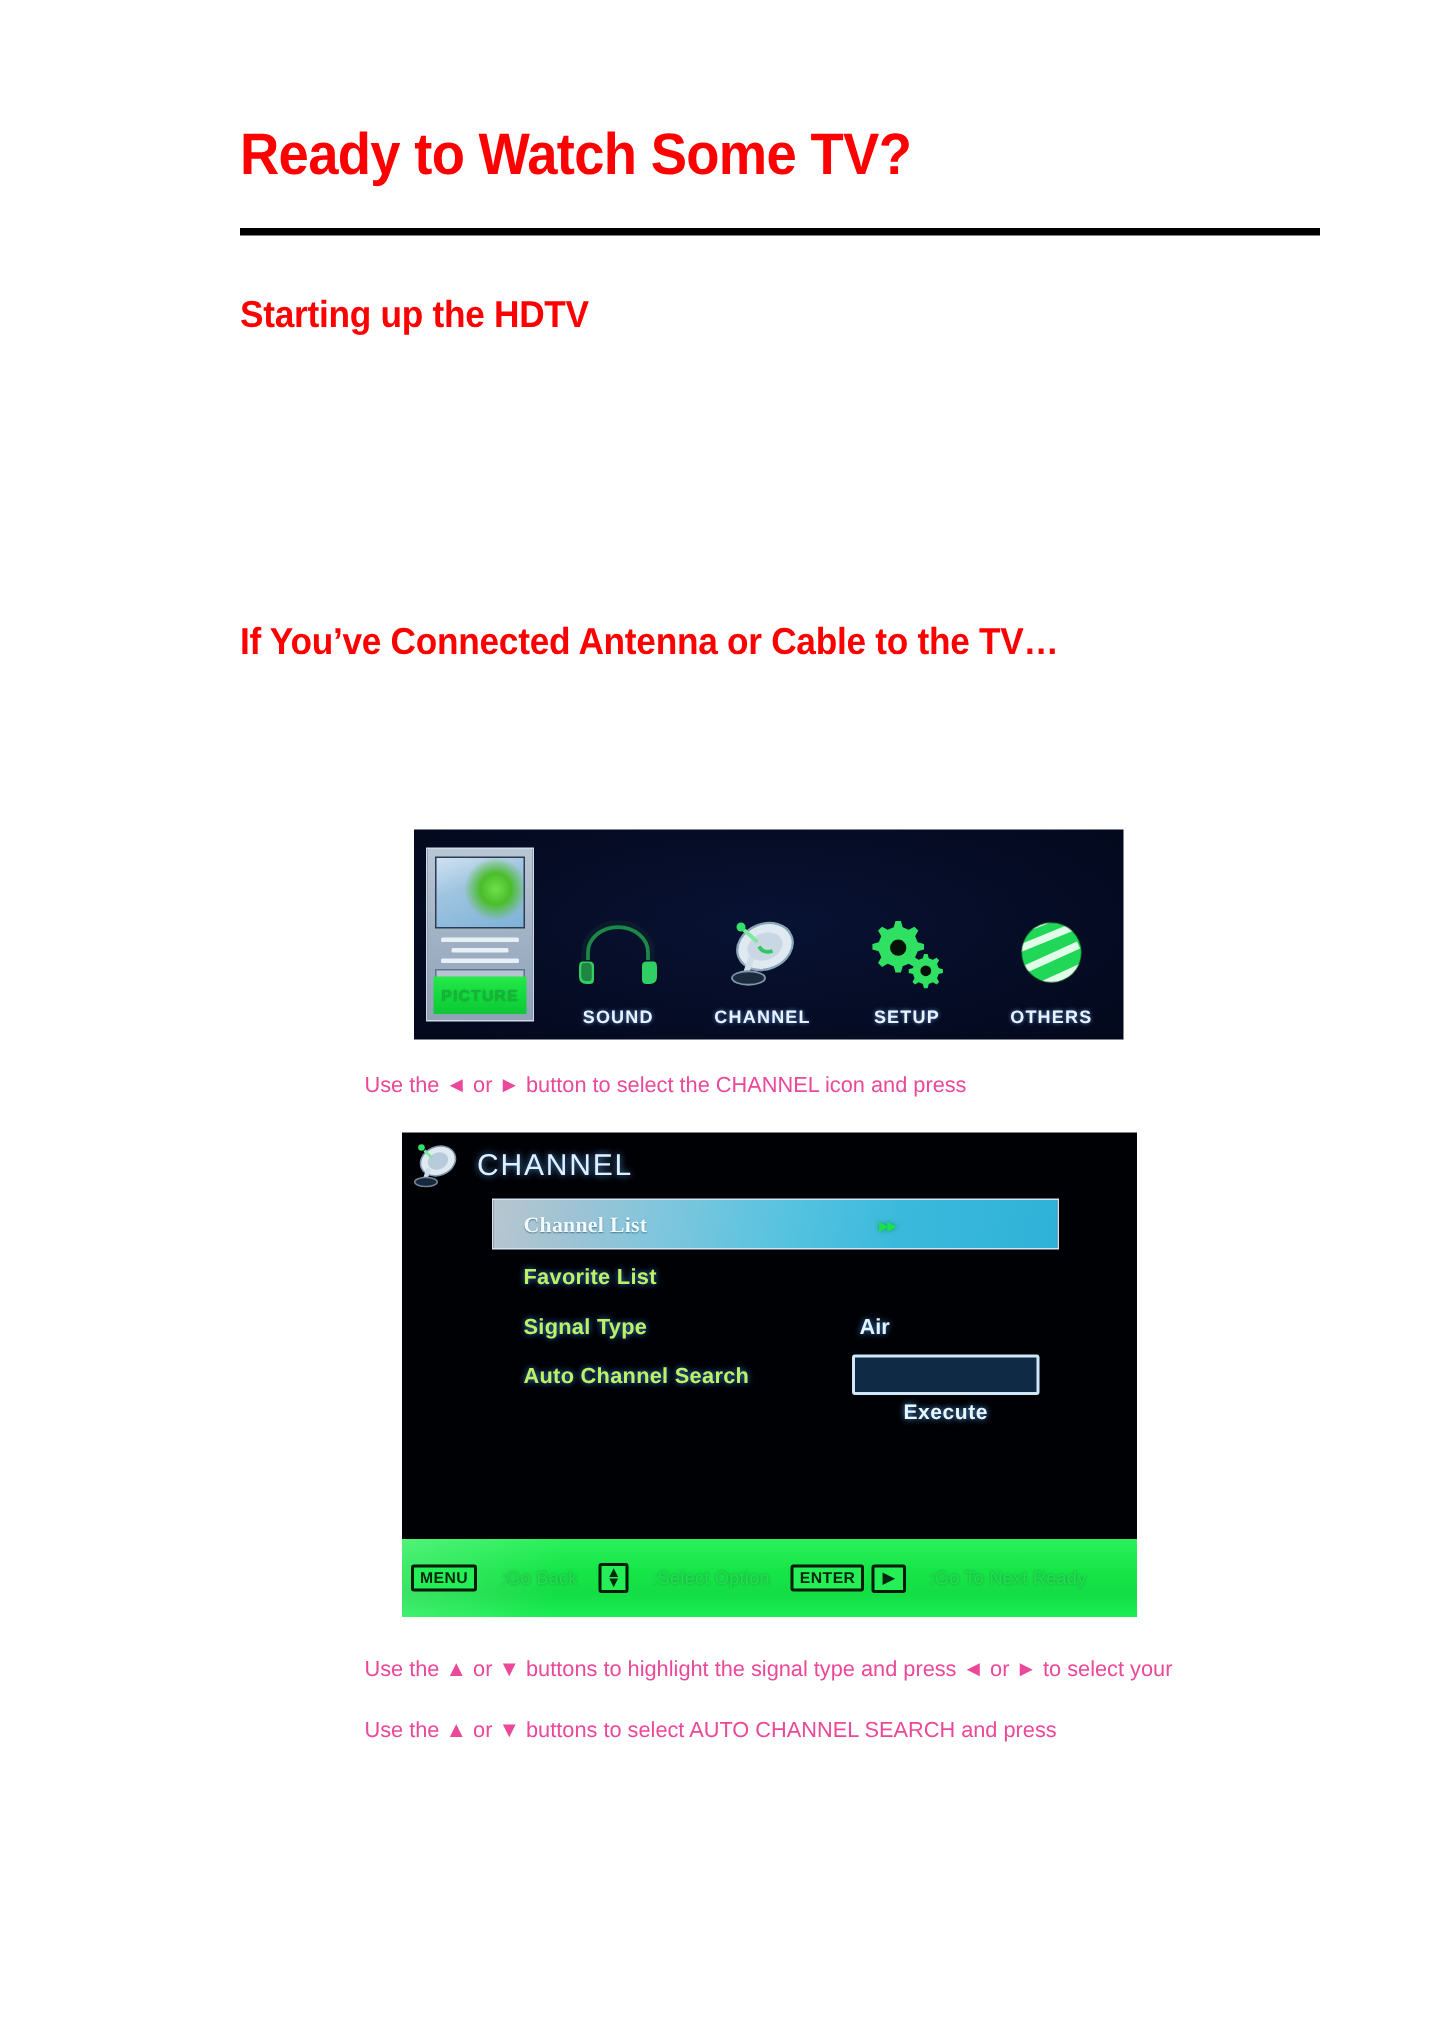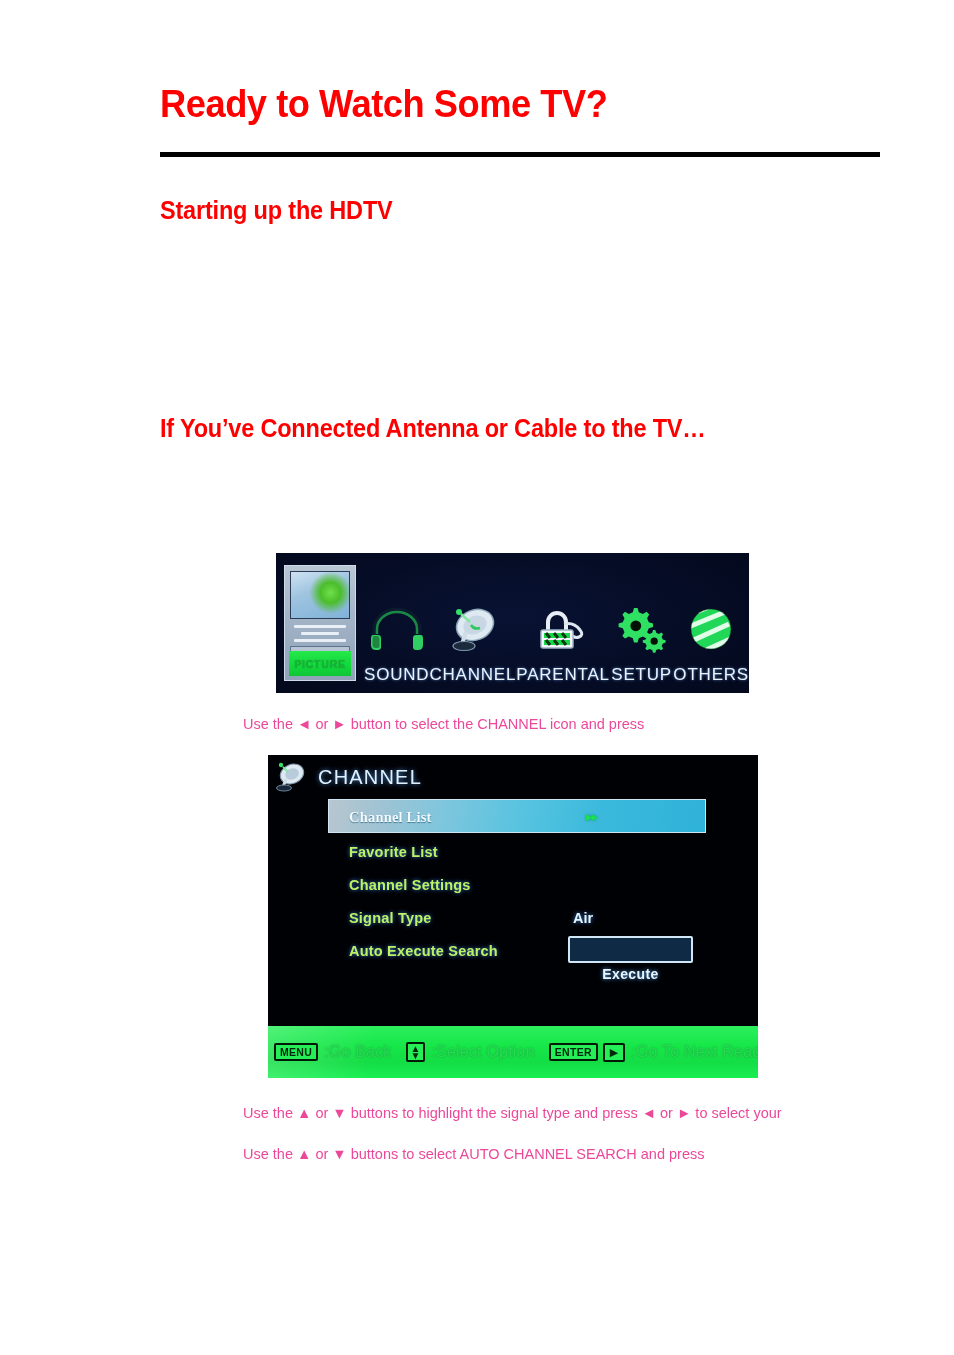--- a/index.html
+++ b/index.html
@@ -92,22 +92,22 @@
   }
   .mi .glyph {
     height: 62px;
     width: 62px;
     margin-bottom: 5px;
     display: flex;
     align-items: center;
     justify-content: center;
   }
   .mi .mlabel {
-    font-size: 17px;
-    font-weight: normal;
+    font-size: 12px;
+    font-weight: bold;
     letter-spacing: 0.8px;
     color: #e9f2ff;
     text-shadow: 0 0 3px rgba(120,180,255,.7);
   }
 
   
   .mi-picture {
     flex: 0 0 88px;
     padding-bottom: 0;
     justify-content: flex-start;
@@ -340,23 +340,23 @@
   .key-right {
     border: 2px solid #001a05;
     background: #25ef57;
     border-radius: 2px;
     color: #00270a;
     font-size: 11px;
     line-height: 1;
     padding: 2px 5px;
   }
   .fhint {
-    margin-left: 6px;
+    margin-left: 16px;
     margin-right: 14px;
-    font-size: 16px;
+    font-size: 12px;
     color: #2bd757;
     text-shadow: 0 0 2px rgba(0,90,25,.45);
     letter-spacing: .2px;
   }
 </style>
 </head>
 <body>
 
 <div class="page-title">Ready to Watch Some TV?</div>
 <div class="title-rule"></div>
@@ -403,34 +403,20 @@
           <path d="M22 28 L18 40" stroke="#cfdde8" stroke-width="4" fill="none"></path>
           <ellipse cx="20" cy="42" rx="11" ry="4.5" fill="#1b2a3c" stroke="#7e95aa" stroke-width="1.2"></ellipse>
           <path d="M17 10 L26 18" stroke="#7fe8a0" stroke-width="2.5"></path>
           <circle cx="15" cy="8" r="3" fill="#34e06a"></circle>
           <path d="M36 24 q-6 2 -9 -3" stroke="#2fc85f" stroke-width="2.5" fill="none"></path>
         </svg>
       </div>
       <div class="mlabel">CHANNEL</div>
     </div>
 
-    <div class="mi">
-      <div class="glyph">
-        <svg width="58" height="50" viewBox="0 0 58 50">
-          <path d="M14 26 V18 a9 9 0 0 1 18 0 v8" fill="none" stroke="#e8eef4" stroke-width="4"></path>
-          <path d="M30 20 q10 -2 16 6 q4 5 -1 7 q-5 2 -8 -3" fill="none" stroke="#dde7f0" stroke-width="3"></path>
-          <rect x="7" y="26" width="32" height="18" rx="2" fill="#f2f6fa" stroke="#9fb3c4" stroke-width="1.5"></rect>
-          <rect x="10" y="29" width="26" height="5" fill="#16d946"></rect>
-          <rect x="10" y="36" width="26" height="5" fill="#16d946"></rect>
-          <path d="M12 29 l4 5 M20 29 l4 5 M28 29 l4 5" stroke="#0a1a0d" stroke-width="3" opacity=".85"></path>
-          <path d="M12 36 l4 5 M20 36 l4 5 M28 36 l4 5" stroke="#0a1a0d" stroke-width="3" opacity=".85"></path>
-        </svg>
-      </div>
-      <div class="mlabel">PARENTAL</div>
-    </div>
 
     <div class="mi">
       <div class="glyph">
         <svg width="56" height="50" viewBox="0 0 56 50">
           <g fill="#2fe063">
             <path d="M20 4 l3.6 0 1.2 4.2 4 1.7 3.8-2.1 2.6 2.6 -2.1 3.8 1.7 4 4.2 1.2 0 3.6 -4.2 1.2 -1.7 4 2.1 3.8 -2.6 2.6 -3.8-2.1 -4 1.7 -1.2 4.2 -3.6 0 -1.2-4.2 -4-1.7 -3.8 2.1 -2.6-2.6 2.1-3.8 -1.7-4 -4.2-1.2 0-3.6 4.2-1.2 1.7-4 -2.1-3.8 2.6-2.6 3.8 2.1 4-1.7 z"></path>
           </g>
           <circle cx="21.8" cy="21.8" r="5.4" fill="#041206"></circle>
           <g fill="#2fe063">
             <path d="M39 26 l2.4 0 .8 2.8 2.7 1.1 2.5-1.4 1.7 1.7 -1.4 2.5 1.1 2.7 2.8 .8 0 2.4 -2.8 .8 -1.1 2.7 1.4 2.5 -1.7 1.7 -2.5-1.4 -2.7 1.1 -.8 2.8 -2.4 0 -.8-2.8 -2.7-1.1 -2.5 1.4 -1.7-1.7 1.4-2.5 -1.1-2.7 -2.8-.8 0-2.4 2.8-.8 1.1-2.7 -1.4-2.5 1.7-1.7 2.5 1.4 2.7-1.1 z"></path>
@@ -488,31 +474,28 @@
     <div class="ch-row selected">
       <div class="hl"></div>
       <div class="rlabel">Channel List</div>
       <div class="arrows">▸▸</div>
     </div>
 
     <div class="ch-row">
       <div class="rlabel">Favorite List</div>
     </div>
 
-    <div class="ch-row">
-      <div class="rlabel">Channel Settings</div>
-    </div>
 
     <div class="ch-row">
       <div class="rlabel">Signal Type</div>
       <div class="rvalue">Air</div>
     </div>
 
     <div class="ch-row">
-      <div class="rlabel">Auto Execute Search</div>
+      <div class="rlabel">Auto Channel Search</div>
       <div class="exec-wrap">
         <div class="exec-inner">
           <span>Execute</span>
         </div>
       </div>
     </div>
 
   </div>
 
   <div class="ch-footer">

